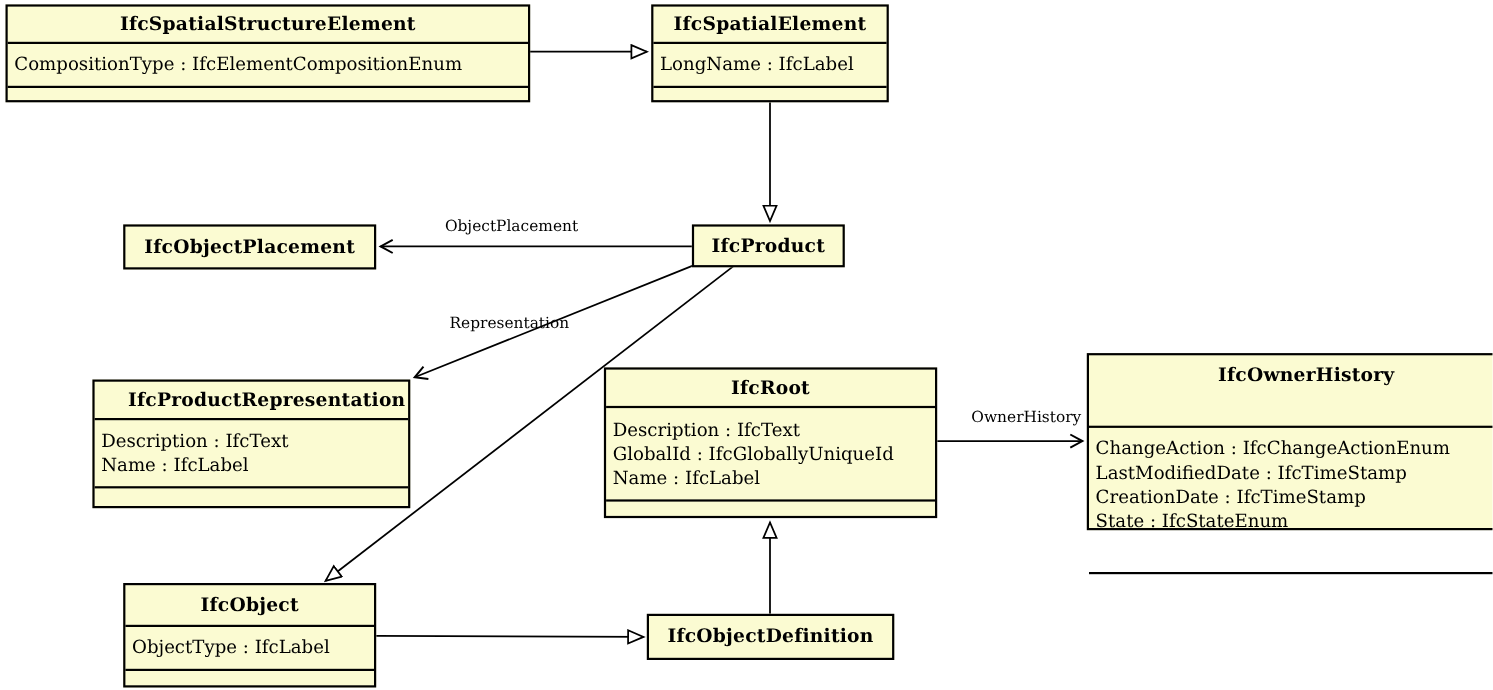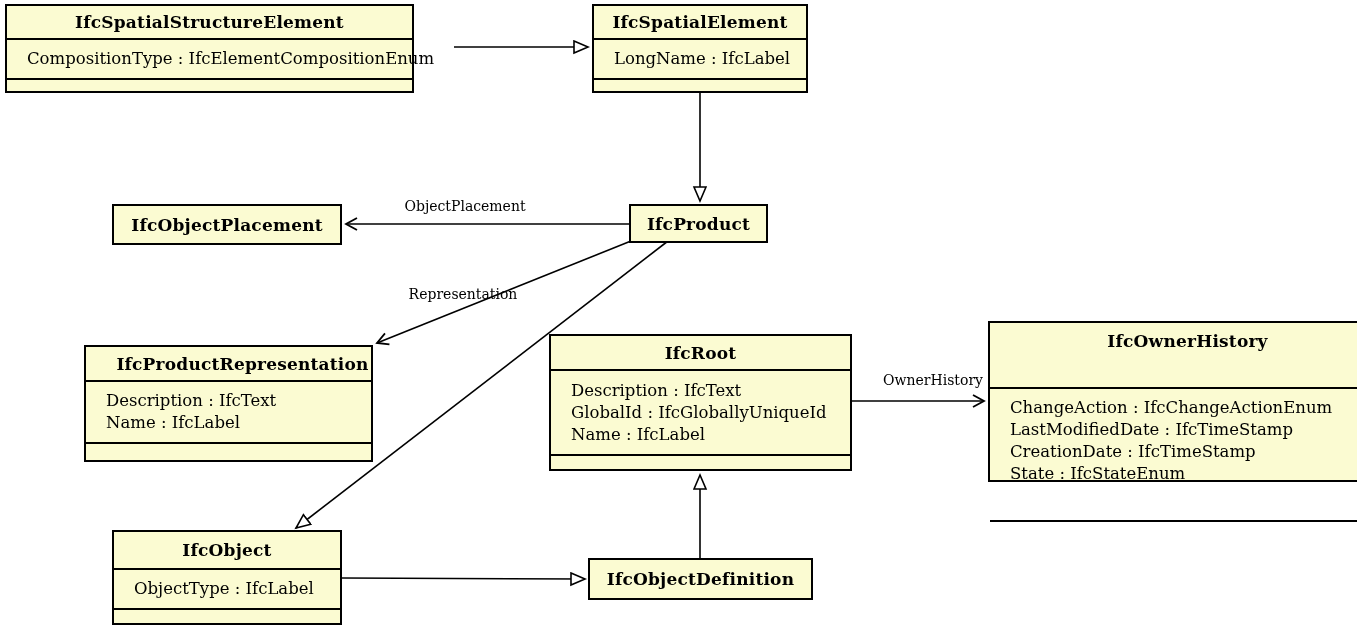--- a/index.html
+++ b/index.html
@@ -32,21 +32,21 @@
     letter-spacing: 0.2px;
     flex: 0 0 auto;
   }
   .uml-class.single .uml-title { flex: 1 1 auto; }
   .uml-attrs {
     box-sizing: border-box;
     border-top: 2px solid #000;
     display: flex;
     flex-direction: column;
     justify-content: center;
-    padding-left: 20px;
+    padding-left: 6px;
     padding-right: 6px;
     flex: 0 0 auto;
   }
   .attr { font-size: 16.5px; line-height: 22px; white-space: nowrap; }
   .uml-empty {
     box-sizing: border-box;
     border-top: 2px solid #000;
     flex: 1 1 auto;
   }
   .edge-label {
@@ -75,21 +75,21 @@
     <line x1="454" y1="47" x2="588" y2="47" stroke="#000" stroke-width="1.6" marker-end="url(#tri)"></line>
     <line x1="700" y1="93" x2="700" y2="201" stroke="#000" stroke-width="1.6" marker-end="url(#tri)"></line>
     <line x1="629" y1="224" x2="346" y2="224" stroke="#000" stroke-width="1.6" marker-end="url(#vee)"></line>
     <line x1="631" y1="241" x2="377" y2="343" stroke="#000" stroke-width="1.6" marker-end="url(#vee)"></line>
     <line x1="668" y1="241" x2="296" y2="528" stroke="#000" stroke-width="1.6" marker-end="url(#tri)"></line>
     <line x1="852" y1="401" x2="984" y2="401" stroke="#000" stroke-width="1.6" marker-end="url(#vee)"></line>
     <line x1="700" y1="558" x2="700" y2="475" stroke="#000" stroke-width="1.6" marker-end="url(#tri)"></line>
     <line x1="342" y1="578" x2="585" y2="579" stroke="#000" stroke-width="1.6" marker-end="url(#tri)"></line>
   </svg>
 
-  <div class="uml-class" style="left: 5px; top: 4px; width: 409px; height: 89px; background: rgb(251, 251, 210); border-color: rgb(0, 0, 0);">
+  <div class="uml-class" style="left: 5px; top: 4px; width: 477px; height: 89px; background: rgb(251, 251, 210); border-color: rgb(0, 0, 0);">
     <div class="uml-title" style="height:32px;">IfcSpatialStructureElement</div>
     <div class="uml-attrs" style="height:40px;">
       <div class="attr">CompositionType : IfcElementCompositionEnum</div>
     </div>
     <div class="uml-empty"></div>
   </div>
 
   <div class="uml-class" style="left: 592px; top: 4px; width: 216px; height: 89px; background: rgb(251, 251, 210); border-color: rgb(0, 0, 0);">
     <div class="uml-title" style="height:32px;">IfcSpatialElement</div>
     <div class="uml-attrs" style="height:40px;">

